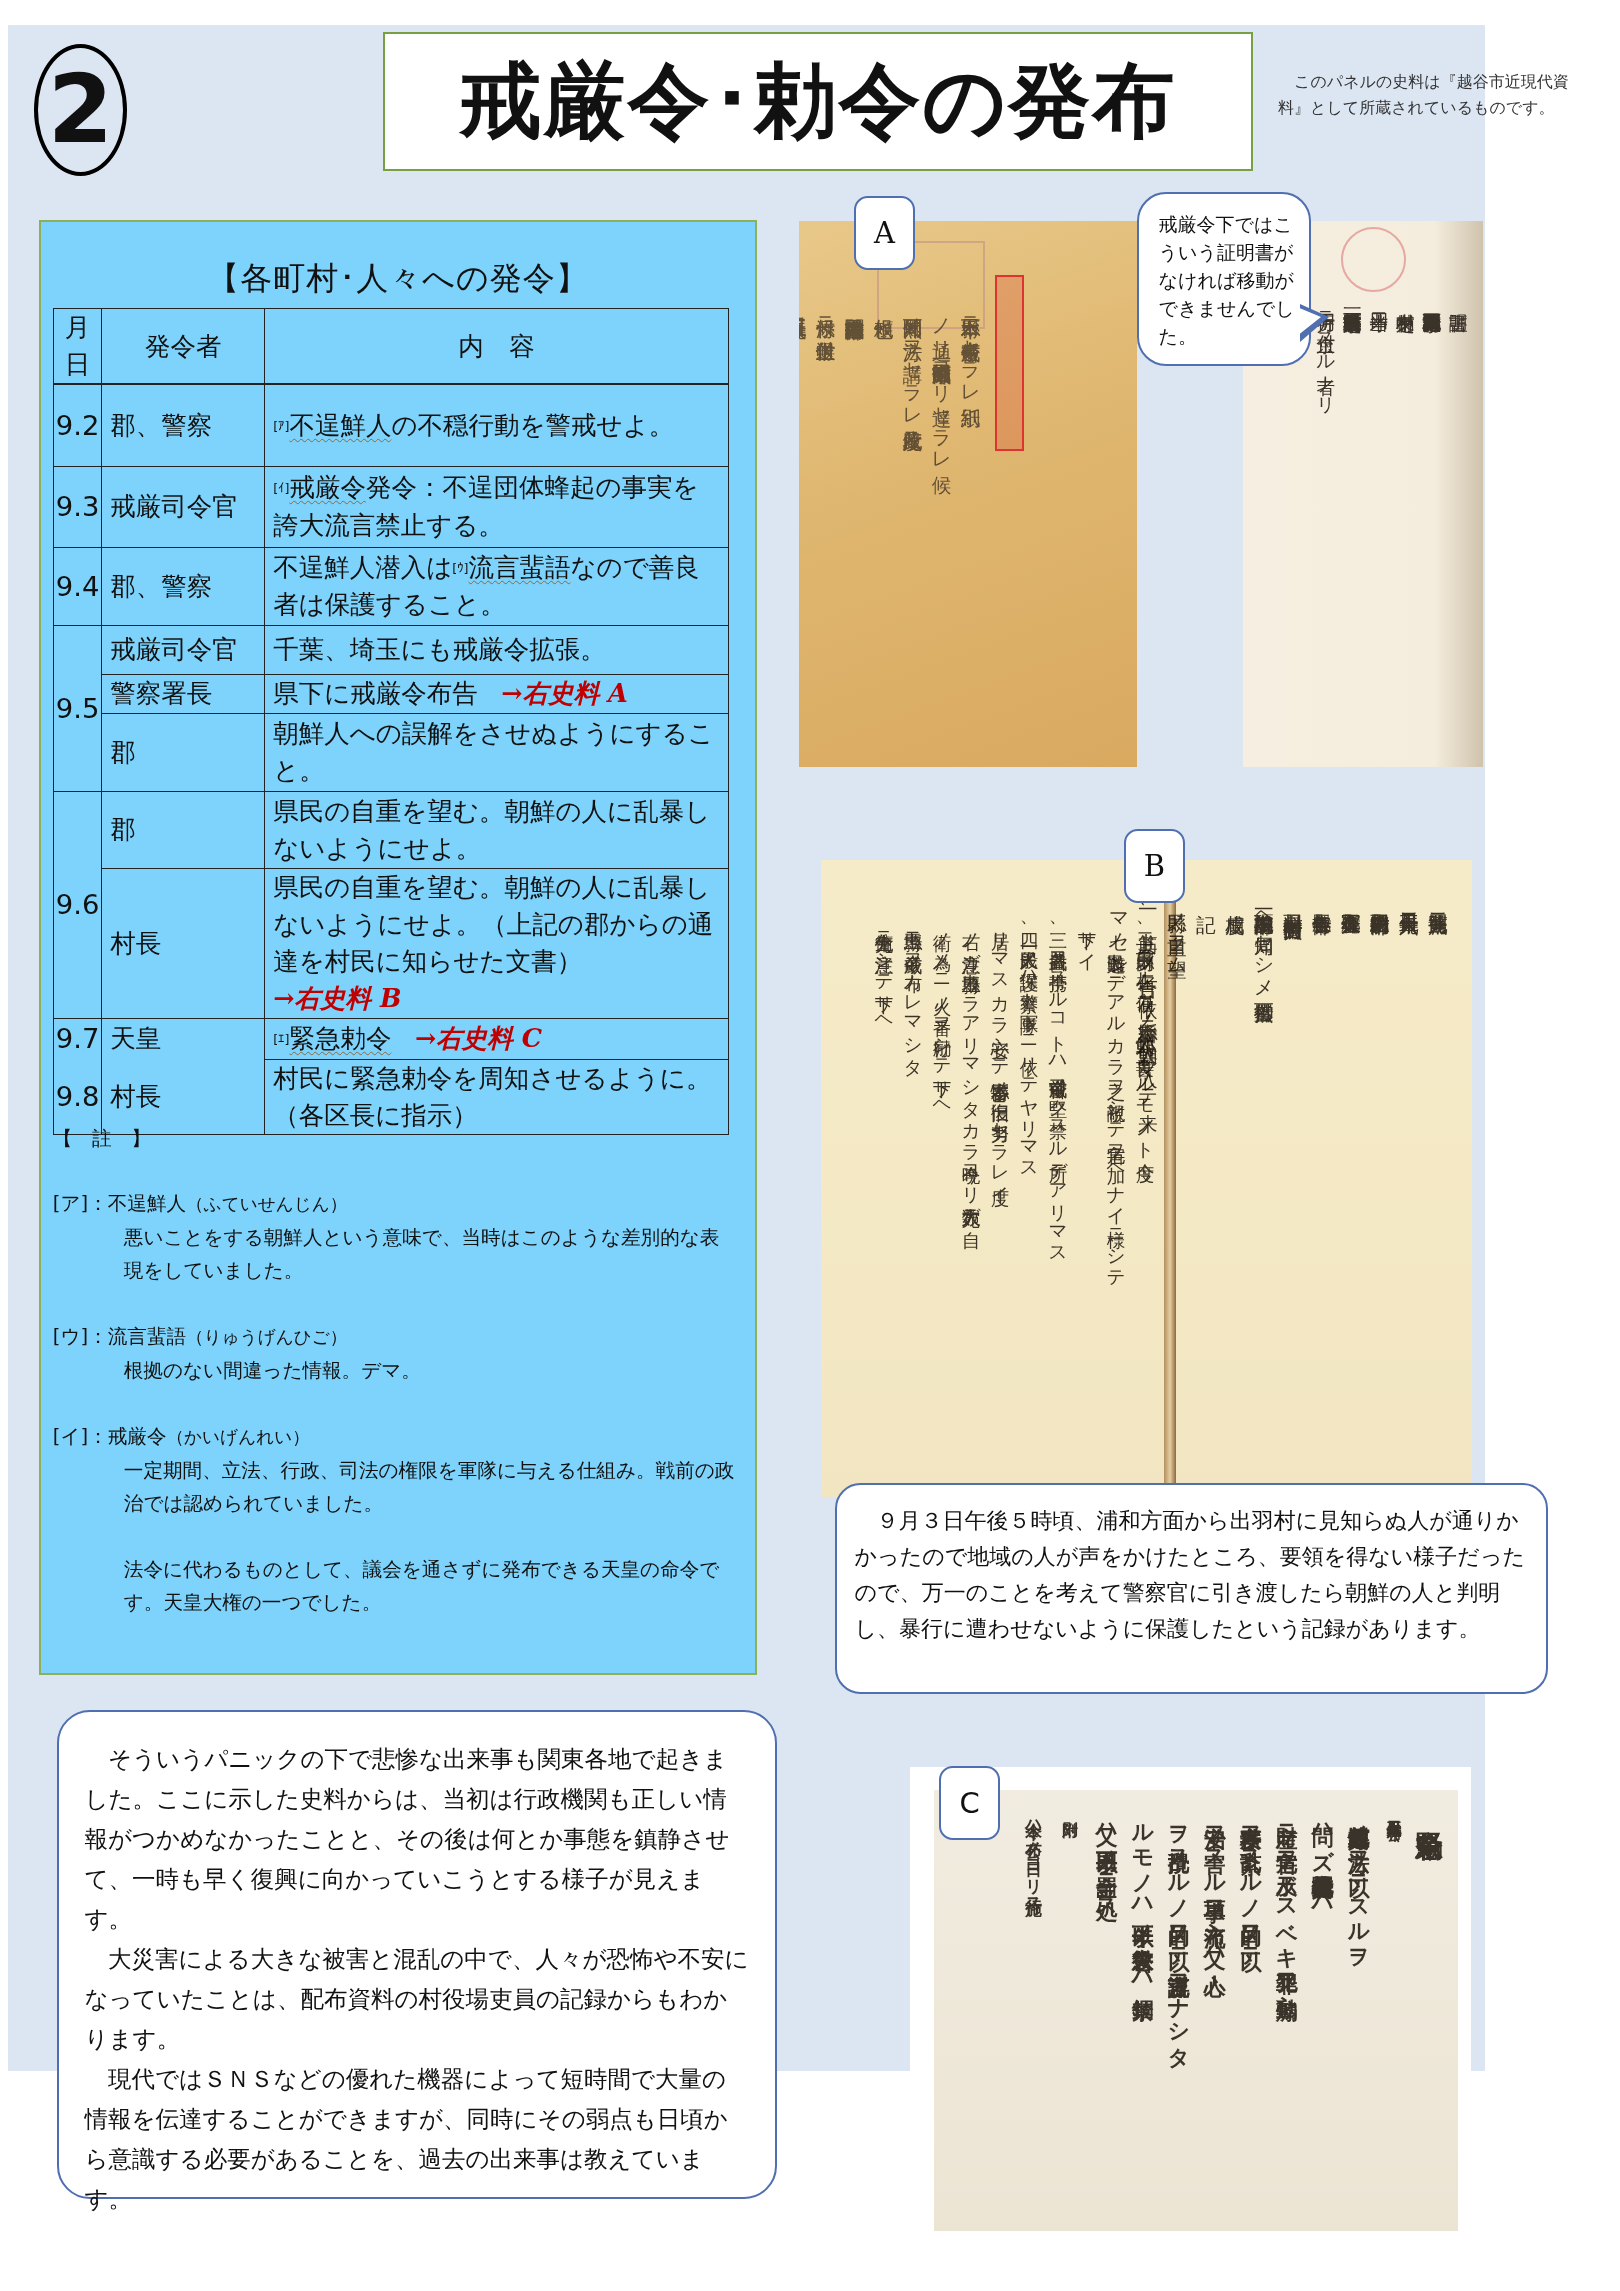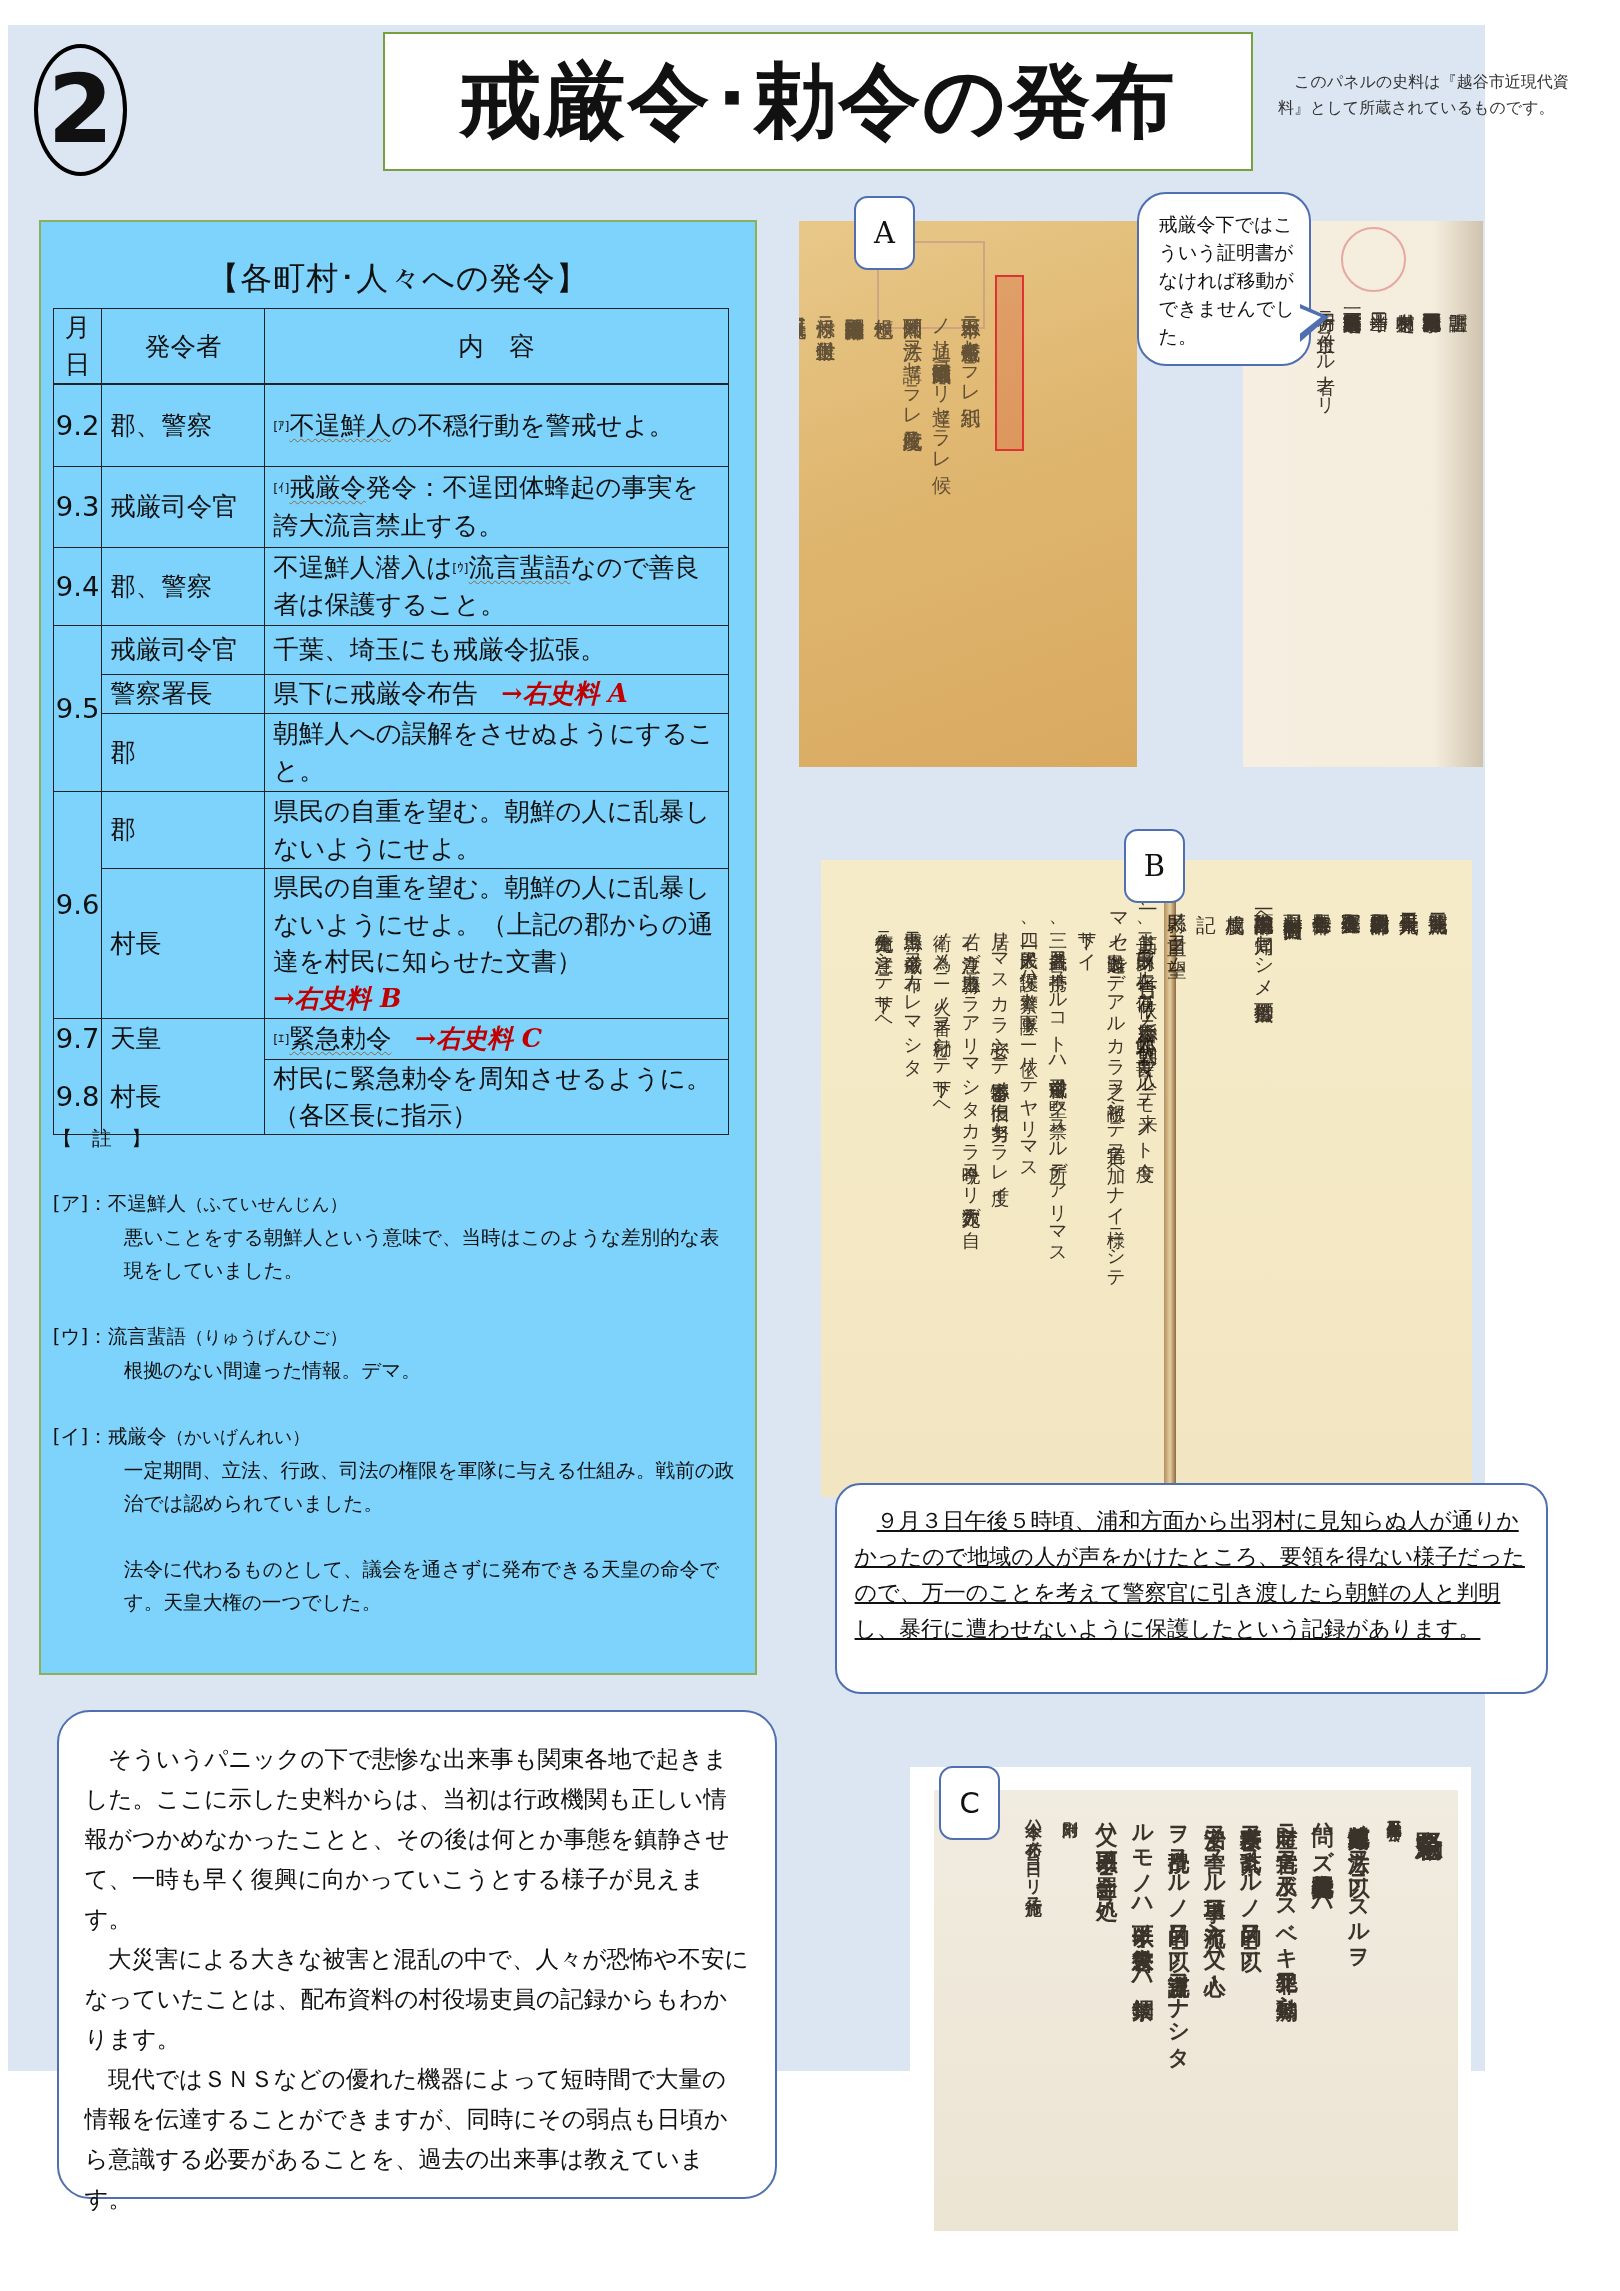--- a/index.html
+++ b/index.html
@@ -61,21 +61,21 @@
   .label-b { left: 1124px; top: 829px; }
   .label-c { left: 939px; top: 1766px; font-family: "DejaVu Sans", sans-serif; }
 
   .bubble { position: absolute; left: 1137px; top: 192px; width: 174px; height: 174px; background: #fff; border: 2.9px solid #4f6fb0; border-radius: 29px;
     padding: 15.7px 9.8px 0 19.6px; font-size: 19px; line-height: 28px; }
   .bubble-tail { position: absolute; left: 1300px; top: 304px; width: 0; height: 0; border-top: 13.7px solid transparent; border-bottom: 25.5px solid transparent; border-left: 29px solid #4f6fb0; }
   .bubble-tail::after { content: ""; position: absolute; left: -32px; top: -9.8px; border-top: 10.8px solid transparent; border-bottom: 19.6px solid transparent; border-left: 24.5px solid #fff; }
 
   .caption-b { position: absolute; left: 835px; top: 1483px; width: 713px; height: 211px; background: #fff; border: 2.9px solid #4f6fb0; border-radius: 25.5px;
     padding: 17.6px 17.6px 0 17.6px; font-size: 22px; line-height: 36px; }
-  .caption-b p { text-indent: 1em; text-decoration: underline; }
+  .caption-b p { text-indent: 1em; }
 </style>
 </head>
 <body>
 
 <div class="panel-bg"></div>
 
 <div class="circle-num"><span style="font-size:0">②</span>2</div>
 <div class="title-box">
   <h1>戒厳令･勅令の発布</h1>
 </div>

